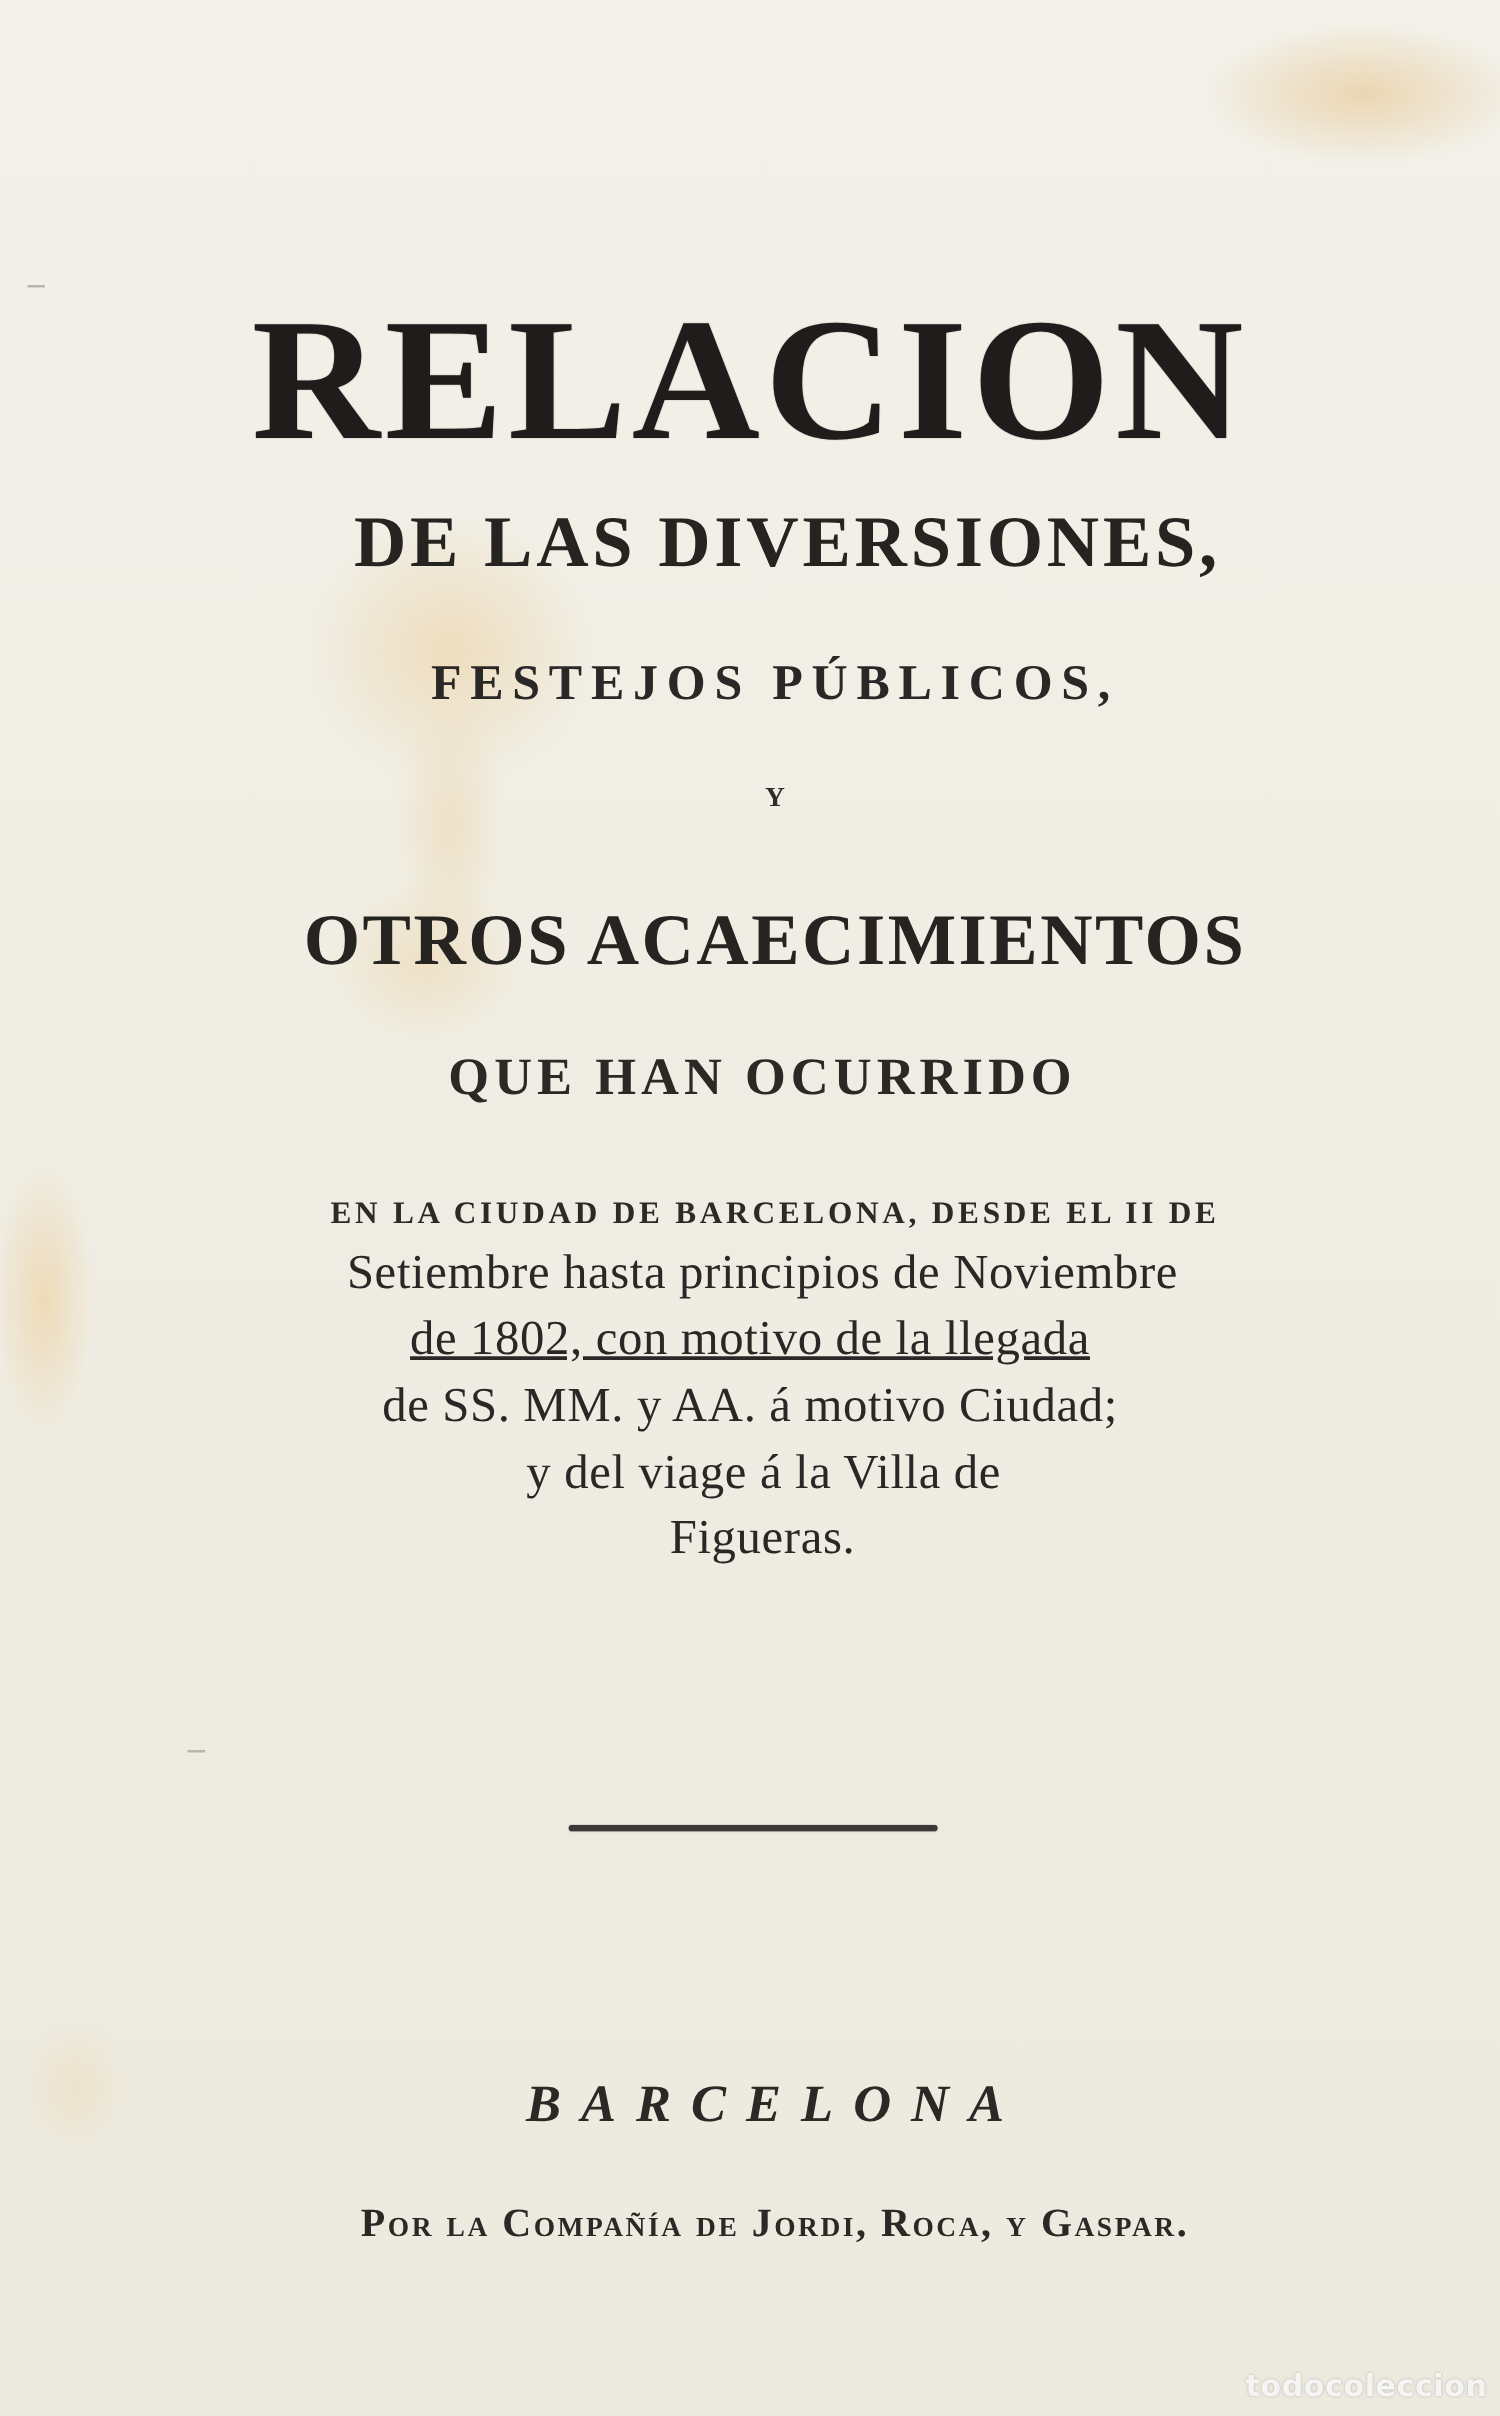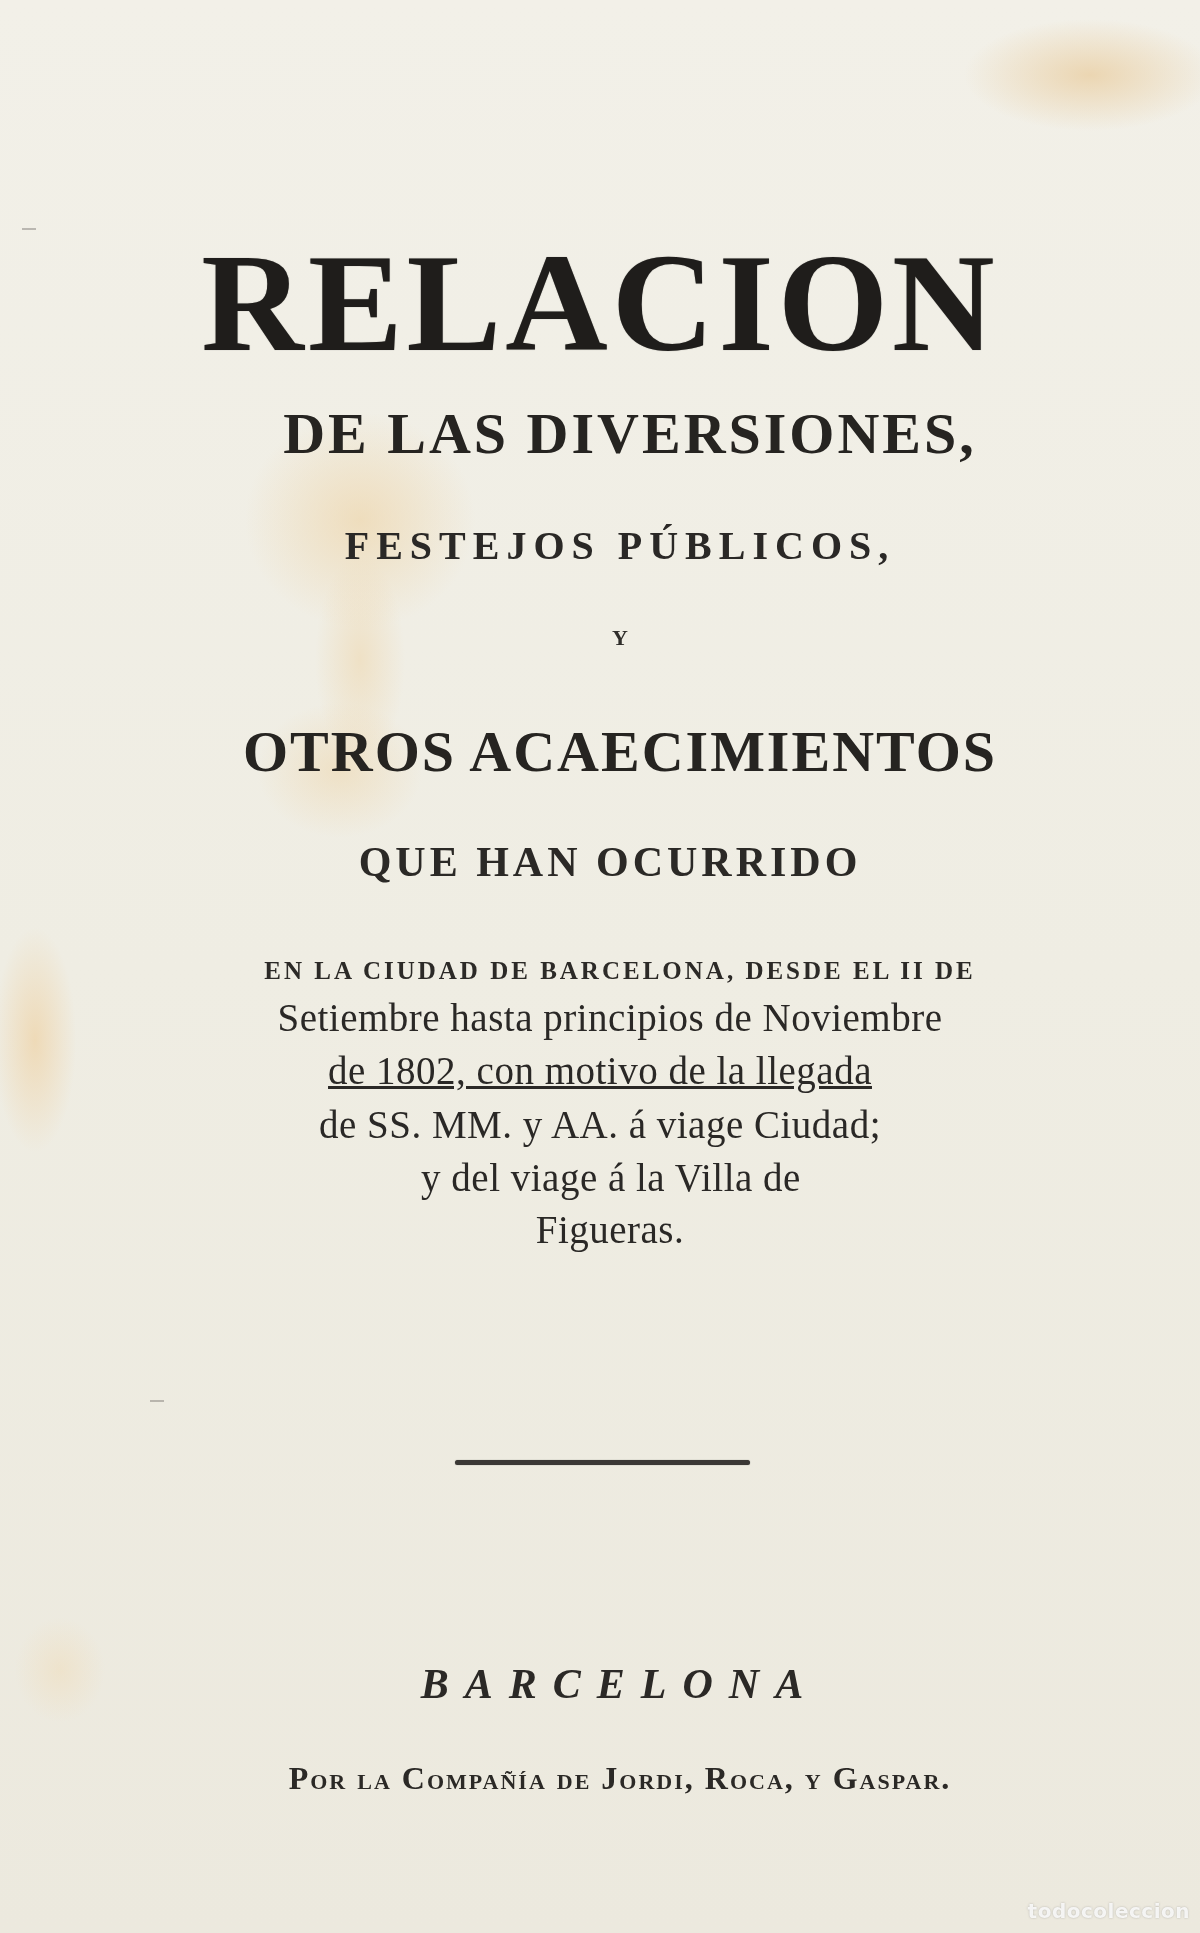--- a/index.html
+++ b/index.html
@@ -149,21 +149,21 @@
       color: #2b2926;
       left: 20px;
       font-variant: small-caps;
     }
     .watermark {
       position: absolute;
       right: 10px;
       bottom: 10px;
       font-family: "DejaVu Sans", sans-serif;
       font-weight: bold;
-      font-size: 20px;
+      font-size: 24px;
       color: rgba(255,255,255,0.85);
       text-shadow: 0 0 2px rgba(120,120,120,0.5);
       letter-spacing: 0.5px;
     }
     .edge-mark {
       position: absolute;
       width: 14px;
       height: 2px;
       background: rgba(120,115,110,0.45);
     }
@@ -183,21 +183,21 @@
   <div class="content">
     <div class="line title">RELACION</div>
     <div class="line sub1">DE LAS DIVERSIONES,</div>
     <div class="line sub2">FESTEJOS PÚBLICOS,</div>
     <div class="line conj">Y</div>
     <div class="line sub3">OTROS ACAECIMIENTOS</div>
     <div class="line sub4">QUE HAN OCURRIDO</div>
     <div class="line smallcaps">EN LA CIUDAD DE BARCELONA, DESDE EL II DE</div>
     <div class="line body-line bl1">Setiembre hasta principios de Noviembre</div>
     <div class="line body-line bl2">de 1802, con motivo de la llegada</div>
-    <div class="line body-line bl3">de SS. MM. y AA. á viage Ciudad;</div>
+    <div class="line body-line bl3">de SS. MM. y AA. á motivo Ciudad;</div>
     <div class="line body-line bl4">y del viage á la Villa de</div>
     <div class="line body-line bl5">Figueras.</div>
 
     <div class="rule"></div>
 
     <div class="line city">BARCELONA</div>
     <div class="line printer">Por la Compañía de Jordi, Roca, y Gaspar.</div>
   </div>
 
   <div class="watermark">todocoleccion</div>

